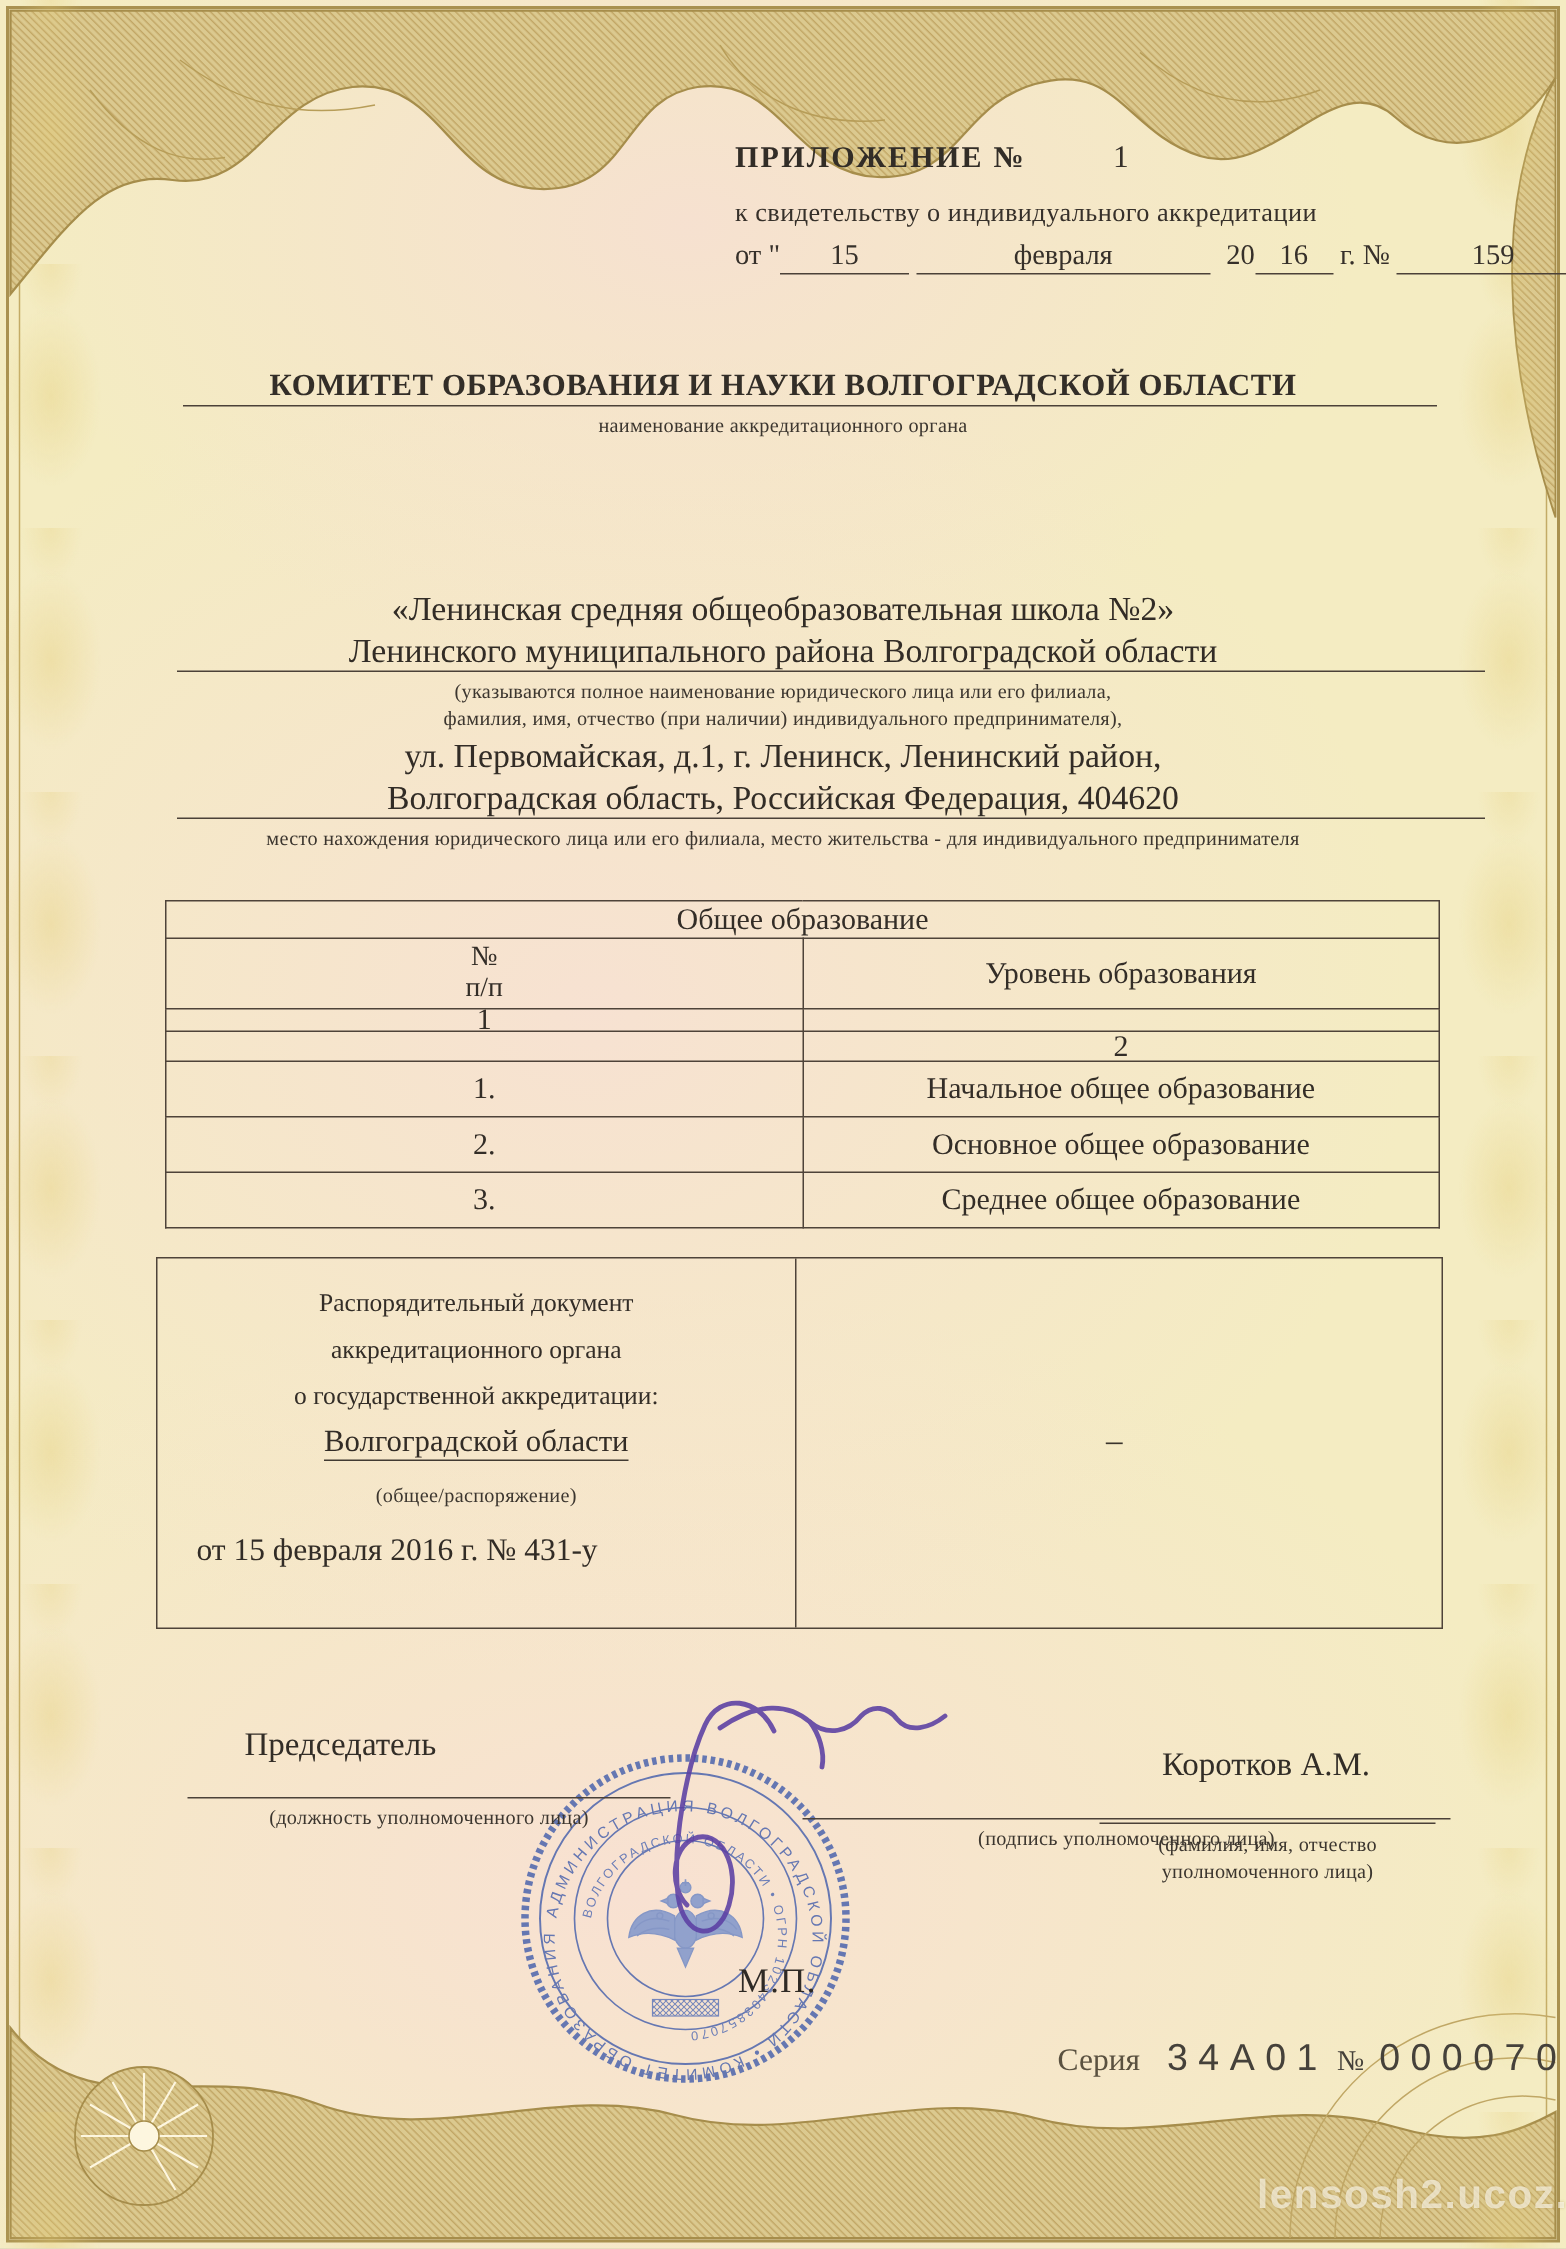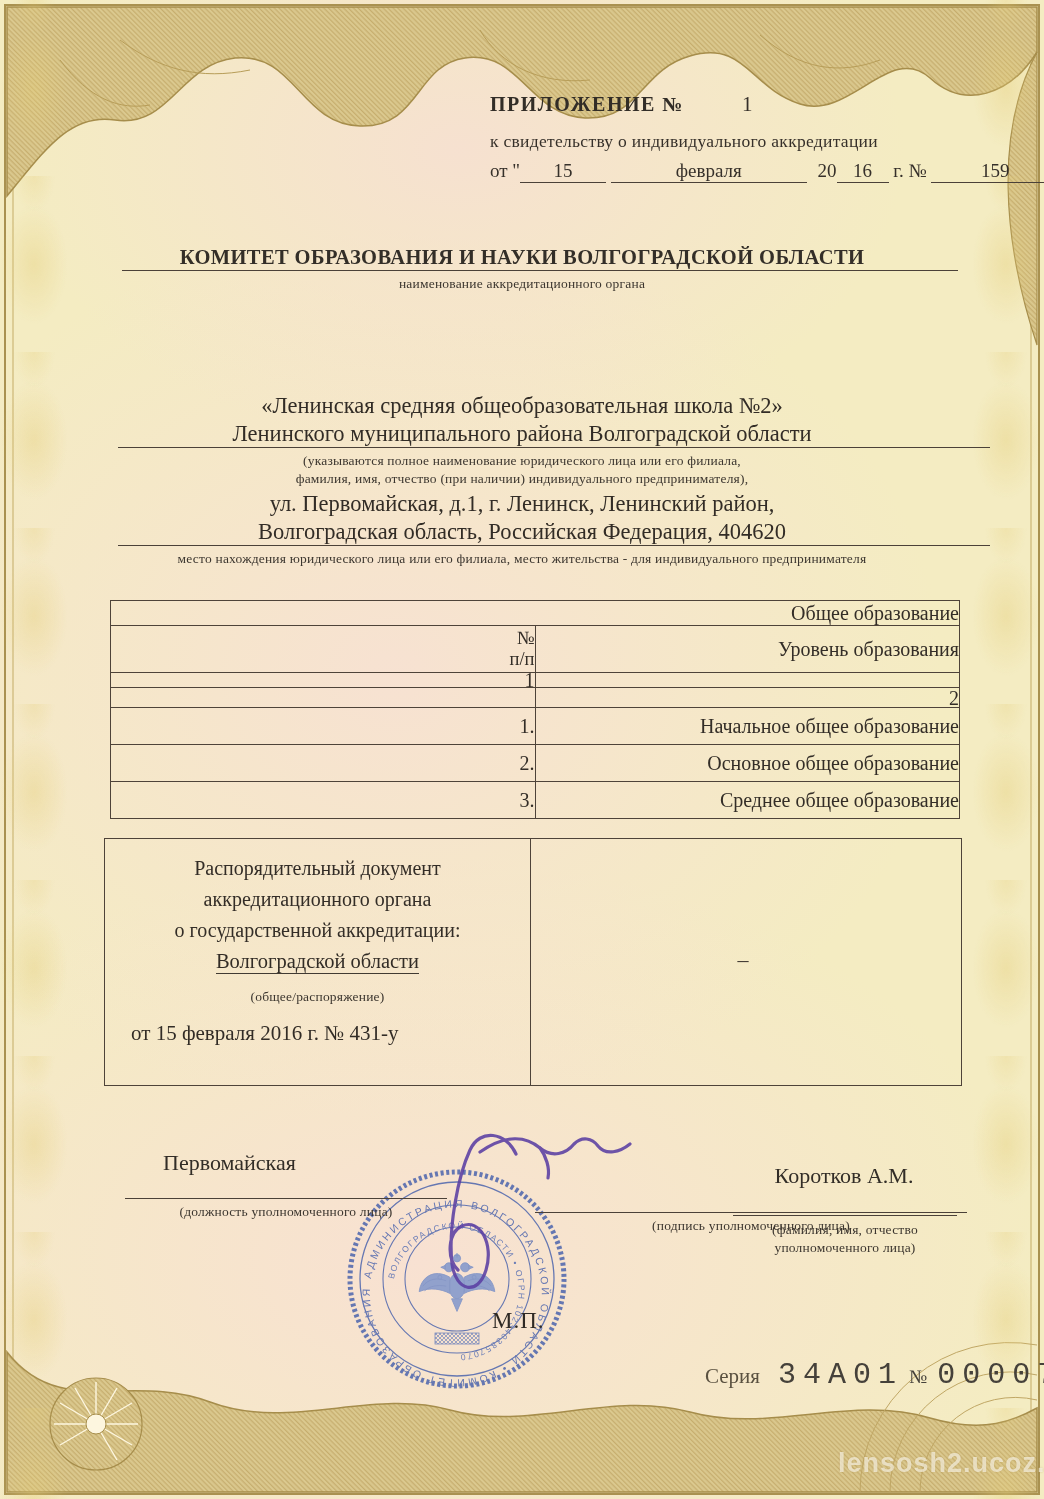--- a/index.html
+++ b/index.html
@@ -32,46 +32,46 @@
   .appx-line1{font-size:20px;font-weight:bold;letter-spacing:1.5px;color:#322d27}
   .appx-num{font-weight:normal;font-size:21px;margin-left:58px}
   .appx-line2{font-size:17.5px;letter-spacing:.3px}
   .date-line{font-size:19px;white-space:nowrap}
   .seg{display:inline-block;border-bottom:1.4px solid #4b4138;text-align:center;vertical-align:baseline}
 
   .committee{font-size:20.5px;font-weight:bold;letter-spacing:.4px;color:#332e28}
   .org-line{font-size:22.5px;color:#322c26}
   .tbl-wrap{position:absolute;left:110px;top:600px;width:850px}
   table.edu{border-collapse:collapse;width:100%;table-layout:fixed}
-  table.edu td{border:1.5px solid #4e4339;text-align:right;vertical-align:middle;
+  table.edu td{border:1.5px solid #4e4339;text-align:center;vertical-align:middle;
                font-size:20px;color:#332d27;padding:0;overflow:hidden}
   td.numcol{width:48px}
   .r-title td{height:24px;font-size:19.5px}
   .r-head td{height:46px;font-size:19px}
   .r-idx1 td{height:14px;font-size:15px;line-height:14px}
   .r-idx2 td{height:19px;font-size:16px;line-height:18px}
   .r-data td{height:36px}
   .npp{line-height:21px;font-size:18.5px}
 
   .order-box{position:absolute;left:104px;top:838px;width:856px;height:246px;
              border:1.6px solid #4e4339;display:flex}
   .order-left{width:425px;border-right:1.6px solid #4e4339;position:relative}
   .order-right{flex:1;position:relative}
-  .ord-label{font-size:20px;line-height:31px;color:#332d27}
+  .ord-label{font-size:17px;line-height:31px;color:#332d27}
   .ord-order{font-size:20.5px;line-height:31px;color:#322c26}
   .ord-order .u{border-bottom:1.5px solid #413a32;padding-bottom:1px}
   .ord-date{font-size:21px;color:#322c26}
   .dash{font-size:22px;color:#3a342d}
 
   .sig-name{font-size:22px;color:#322d27}
   .mp{font-size:23px;color:#2f2a25;letter-spacing:1px}
 
   .serial{white-space:nowrap}
   .serial .lbl{font-size:21px;color:#5a5140}
-  .serial .mono{font-family:Liberation Mono, monospace;font-size:30px;color:#45413a;letter-spacing:7px}
+  .serial .mono{font-family:Liberation Sans, sans-serif;font-size:25px;color:#45413a;letter-spacing:7px}
   .serial .num-sign{font-size:19px;color:#45413a;margin:0 6px 0 2px}
 
   .watermark{font-family:"Liberation Sans", sans-serif;font-weight:bold;font-size:27px;
              color:rgba(255,253,246,.62);text-shadow:0 0 2px rgba(170,140,70,.45);letter-spacing:1px}
 </style>
 </head>
 <body>
 
 <div id="page">
 
@@ -246,21 +246,21 @@
         <path d="M-12,2 C-22,-2 -32,0 -38,8 M-12,8 C-22,6 -30,8 -36,13"></path>
         <path d="M12,2 C22,-2 32,0 38,8 M12,8 C22,6 30,8 36,13"></path>
       </g>
       <path d="M-6,22 L0,36 L6,22 Z"></path>
       <circle cx="-19" cy="-2" r="2.2"></circle>
         <circle cx="19" cy="-2" r="2.2"></circle>
     </g>
     <rect x="101" y="177" width="44" height="11" fill="url(#hatchB)" stroke="#5a74b8" stroke-width=".8"></rect>
   </svg>
 
-  <div class="abs sig-name" style="left:163px;top:1150px">Первомайская</div>
+  <div class="abs sig-name" style="left:163px;top:1150px">Председатель</div>
   <div class="rule" style="left:125px;top:1178px;width:322px;height:20px"></div>
   <div class="abs ctr small" style="left:125px;top:1204px;width:322px">(должность уполномоченного лица)</div>
 
   <div class="rule" style="left:535px;top:1192px;width:432px;height:20px"></div>
   <div class="abs ctr small" style="left:565px;top:1218px;width:372px">(подпись уполномоченного лица)</div>
 
   <div class="abs ctr sig-name" style="left:720px;top:1163px;width:248px">Коротков А.М.</div>
   <div class="rule" style="left:733px;top:1195px;width:224px;height:20px"></div>
   <div class="abs ctr small" style="left:733px;top:1222px;width:224px">(фамилия, имя, отчество</div>
   <div class="abs ctr small" style="left:733px;top:1240px;width:224px">уполномоченного лица)</div>

